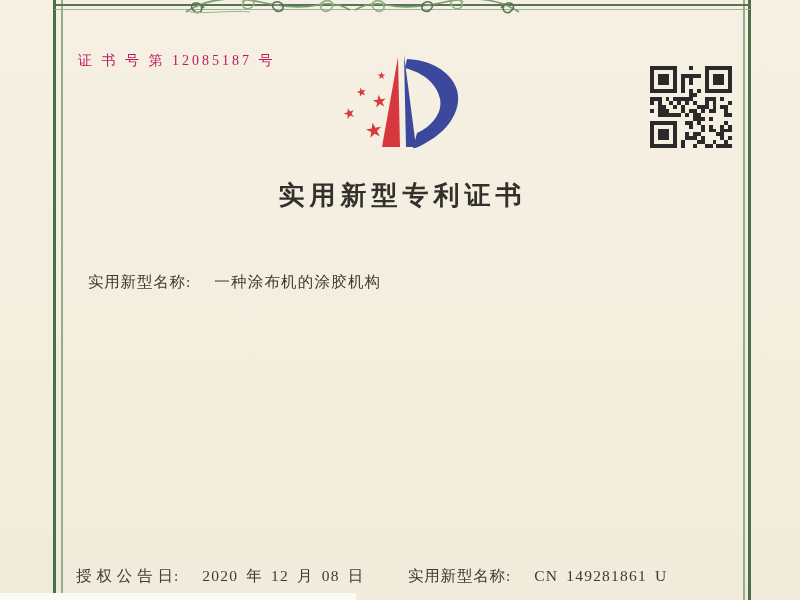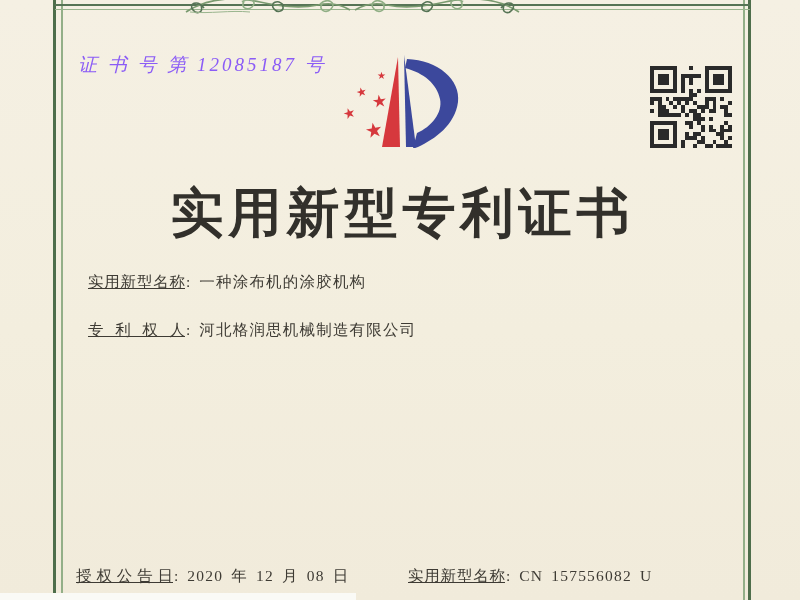--- a/index.html
+++ b/index.html
@@ -12,36 +12,36 @@
   .abs{position:absolute;}
   
   .vline{position:absolute;top:0;bottom:0;}
   .vline.dark{width:3px;background:#4e6e4b;}
   .vline.lite{width:2px;background:#93af88;}
   .hline{position:absolute;left:55px;right:50px;}
   .hline.dark{height:2px;background:#567455;}
   .hline.lite{height:1px;background:#9ab58e;}
   .edge-strip{position:absolute;left:0;width:356px;height:7px;bottom:0;background:#fafaf6;}
   
-  .cert-no{left:78px;top:52px;font-size:19px;letter-spacing:3px;color:#8b5cf6;font-style:italic;}
+  .cert-no{left:78px;top:52px;font-size:14px;letter-spacing:3px;color:#be185d;}
   
   .logo{left:332px;top:46px;width:150px;height:112px;}
   .logo svg{position:absolute;left:0;top:0;}
   .star{position:absolute;color:#d6383d;line-height:1;font-family:"DejaVu Sans",sans-serif;}
   
   .qr{left:646px;top:62px;width:90px;height:90px;}
   
-  .title{left:0;right:0;top:178px;text-align:center;font-size:53px;font-weight:700;
+  .title{left:0;right:0;top:178px;text-align:center;font-size:26px;font-weight:700;
          letter-spacing:5px;text-indent:5px;color:#32302b;}
   
   .fields{left:88px;top:272px;width:640px;}
   .row{height:48px;font-size:15.5px;white-space:nowrap;}
-  .lbl{display:inline-block;width:97px;text-align:justify;text-align-last:justify;vertical-align:baseline;text-decoration:underline;}
+  .lbl{display:inline-block;width:97px;text-align:justify;text-align-last:justify;vertical-align:baseline;}
   .colon{display:inline-block;margin-left:1px;}
-  .val{margin-left:9px;letter-spacing:1.2px;word-spacing:3px;}
+  .val{margin-left:24px;letter-spacing:1.2px;word-spacing:3px;}
   .footer-row{left:0;top:566px;width:800px;font-size:15.5px;white-space:nowrap;}
   .f-left{position:absolute;left:76px;}
   .f-right{position:absolute;left:408px;}
   .ornament{left:180px;top:-4px;width:345px;height:22px;}
 </style>
 </head>
 <body>
 
 <div class="vline dark" style="left:53px"></div>
 <div class="vline lite" style="left:61px"></div>
@@ -305,25 +305,22 @@
       <rect x="7" y="21" width="1" height="1" fill="#2a2a2a"></rect>
     </svg>
 </div>
 
 <div class="abs title">实用新型专利证书</div>
 
 <div class="abs fields">
   <div class="row">
     <span class="lbl">实用新型名称</span><span class="colon">:</span><span class="val">一种涂布机的涂胶机构</span>
   </div>
-  <div class="row">
-    <span class="lbl">专利权人</span><span class="colon">:</span><span class="val">河北格润思机械制造有限公司</span>
-  </div>
 </div>
 
 <div class="abs footer-row">
   <div class="f-left">
     <span class="lbl">授权公告日</span><span class="colon">:</span><span class="val">2020 年 12 月 08 日</span>
   </div>
   <div class="f-right">
-    <span class="lbl">实用新型名称</span><span class="colon">:</span><span class="val">CN 157556082 U</span>
+    <span class="lbl">实用新型名称</span><span class="colon">:</span><span class="val">CN 149281861 U</span>
   </div>
 </div>
 
 </body></html>

